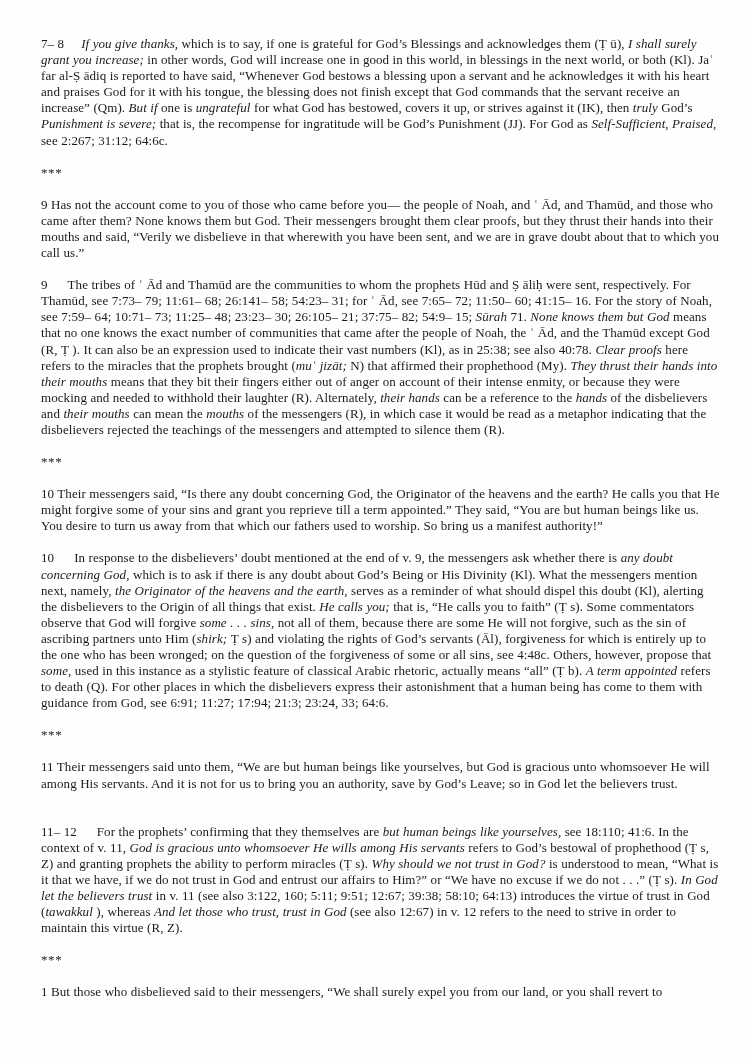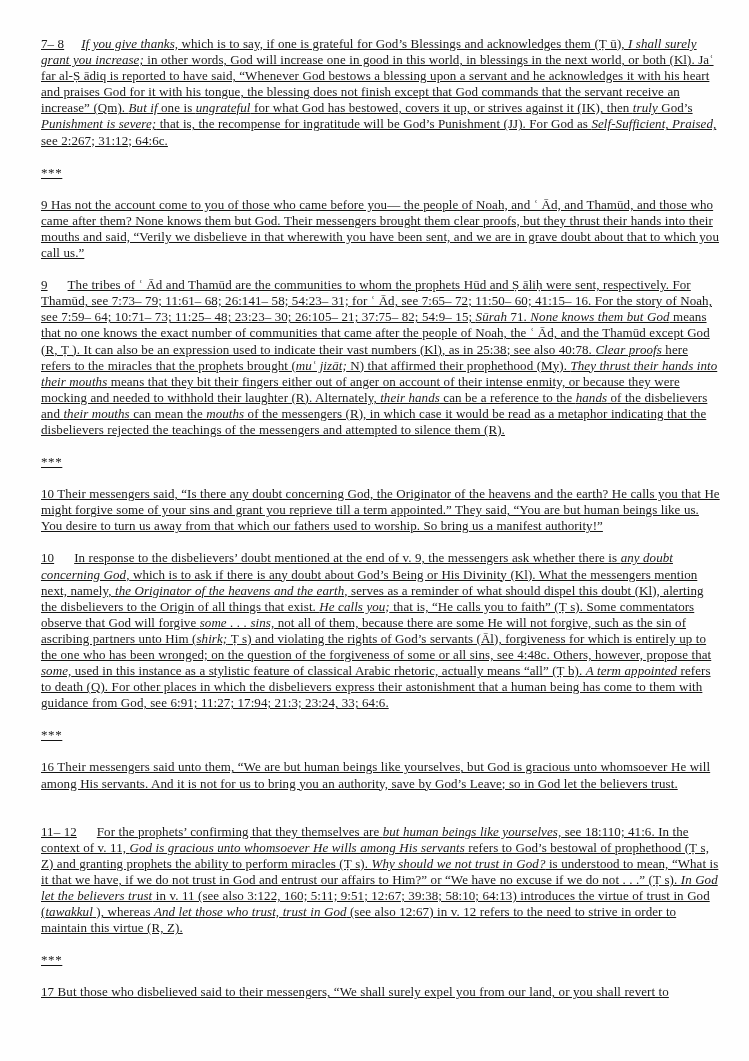--- a/index.html
+++ b/index.html
@@ -18,21 +18,20 @@
     -webkit-font-smoothing: antialiased;
   }
   .page {
     position: absolute;
     left: 0; top: 0;
     width: 749px;
     height: 1061px;
     background: #fefefe;
     box-sizing: border-box;
     padding: 36px 30px 0 41px;
-    text-decoration: underline;
   }
   .col {
     width: 679px;
   }
   p.para {
     margin: 0 0 0 0;
     font-size: 13.0px;
     line-height: 16.1px;
     text-align: left;
     text-indent: 0;
@@ -86,31 +85,31 @@
     <div class="gap-md"></div>
 
     <p class="para">
       <span class="cnum">10</span><span class="tab-wide"></span><span><span>In response to the disbelievers’ doubt mentioned at the end of v. 9, the messengers ask whether there is </span><span class="it">any doubt concerning God,</span><span> which is to ask if there is any doubt about God’s Being or His Divinity (Kl). What the messengers mention next, namely, </span><span class="it">the Originator of the heavens and the earth,</span><span> serves as a reminder of what should dispel this doubt (Kl), alerting the disbelievers to the Origin of all things that exist. </span><span class="it">He calls you;</span><span> that is, “He calls you to faith” (Ṭ s). Some commentators observe that God will forgive </span><span class="it">some . . . sins,</span><span> not all of them, because there are some He will not forgive, such as the sin of ascribing partners unto Him (</span><span class="it">shirk;</span><span> Ṭ s) and violating the rights of God’s servants (Āl), forgiveness for which is entirely up to the one who has been wronged; on the question of the forgiveness of some or all sins, see 4:48c. Others, however, propose that </span><span class="it">some,</span><span> used in this instance as a stylistic feature of classical Arabic rhetoric, actually means “all” (Ṭ b). </span><span class="it">A term appointed</span><span> refers to death (Q). For other places in which the disbelievers express their astonishment that a human being has come to them with guidance from God, see 6:91; 11:27; 17:94; 21:3; 23:24, 33; 64:6.</span></span>
     </p>
 
     <div class="gap-md"></div>
     <p class="sep">***</p>
     <div class="gap-md"></div>
 
-    <p class="para">16 Their messengers said unto them, “We are but human beings like yourselves, but God is gracious unto whomsoever He will among His servants. And it is not for us to bring you an authority, save by God’s Leave; so in God let the believers trust.</p>
+    <p class="para">11 Their messengers said unto them, “We are but human beings like yourselves, but God is gracious unto whomsoever He will among His servants. And it is not for us to bring you an authority, save by God’s Leave; so in God let the believers trust.</p>
 
     <div class="gap-md"></div>
 
 
     <div class="gap-md"></div>
 
     <p class="para">
       <span class="cnum">11– 12</span><span class="tab-wide"></span><span><span>For the prophets’ confirming that they themselves are </span><span class="it">but human beings like yourselves,</span><span> see 18:110; 41:6. In the context of v. 11, </span><span class="it">God is gracious unto whomsoever He wills among His servants</span><span> refers to God’s bestowal of prophethood (Ṭ s, Z) and granting prophets the ability to perform miracles (Ṭ s). </span><span class="it">Why should we not trust in God?</span><span> is understood to mean, “What is it that we have, if we do not trust in God and entrust our affairs to Him?” or “We have no excuse if we do not . . .” (Ṭ s). </span><span class="it">In God let the believers trust</span><span> in v. 11 (see also 3:122, 160; 5:11; 9:51; 12:67; 39:38; 58:10; 64:13) introduces the virtue of trust in God (</span><span class="it">tawakkul</span><span> ), whereas </span><span class="it">And let those who trust, trust in God</span><span> (see also 12:67) in v. 12 refers to the need to strive in order to maintain this virtue (R, Z).</span></span>
     </p>
 
     <div class="gap-md"></div>
     <p class="sep">***</p>
     <div class="gap-md"></div>
 
-    <p class="para">17 But those who disbelieved said to their messengers, “We shall surely expel you from our land, or you shall revert to</p>
+    <p class="para">1 But those who disbelieved said to their messengers, “We shall surely expel you from our land, or you shall revert to</p>
 
   </div>
 </div>
 
 </body></html>

